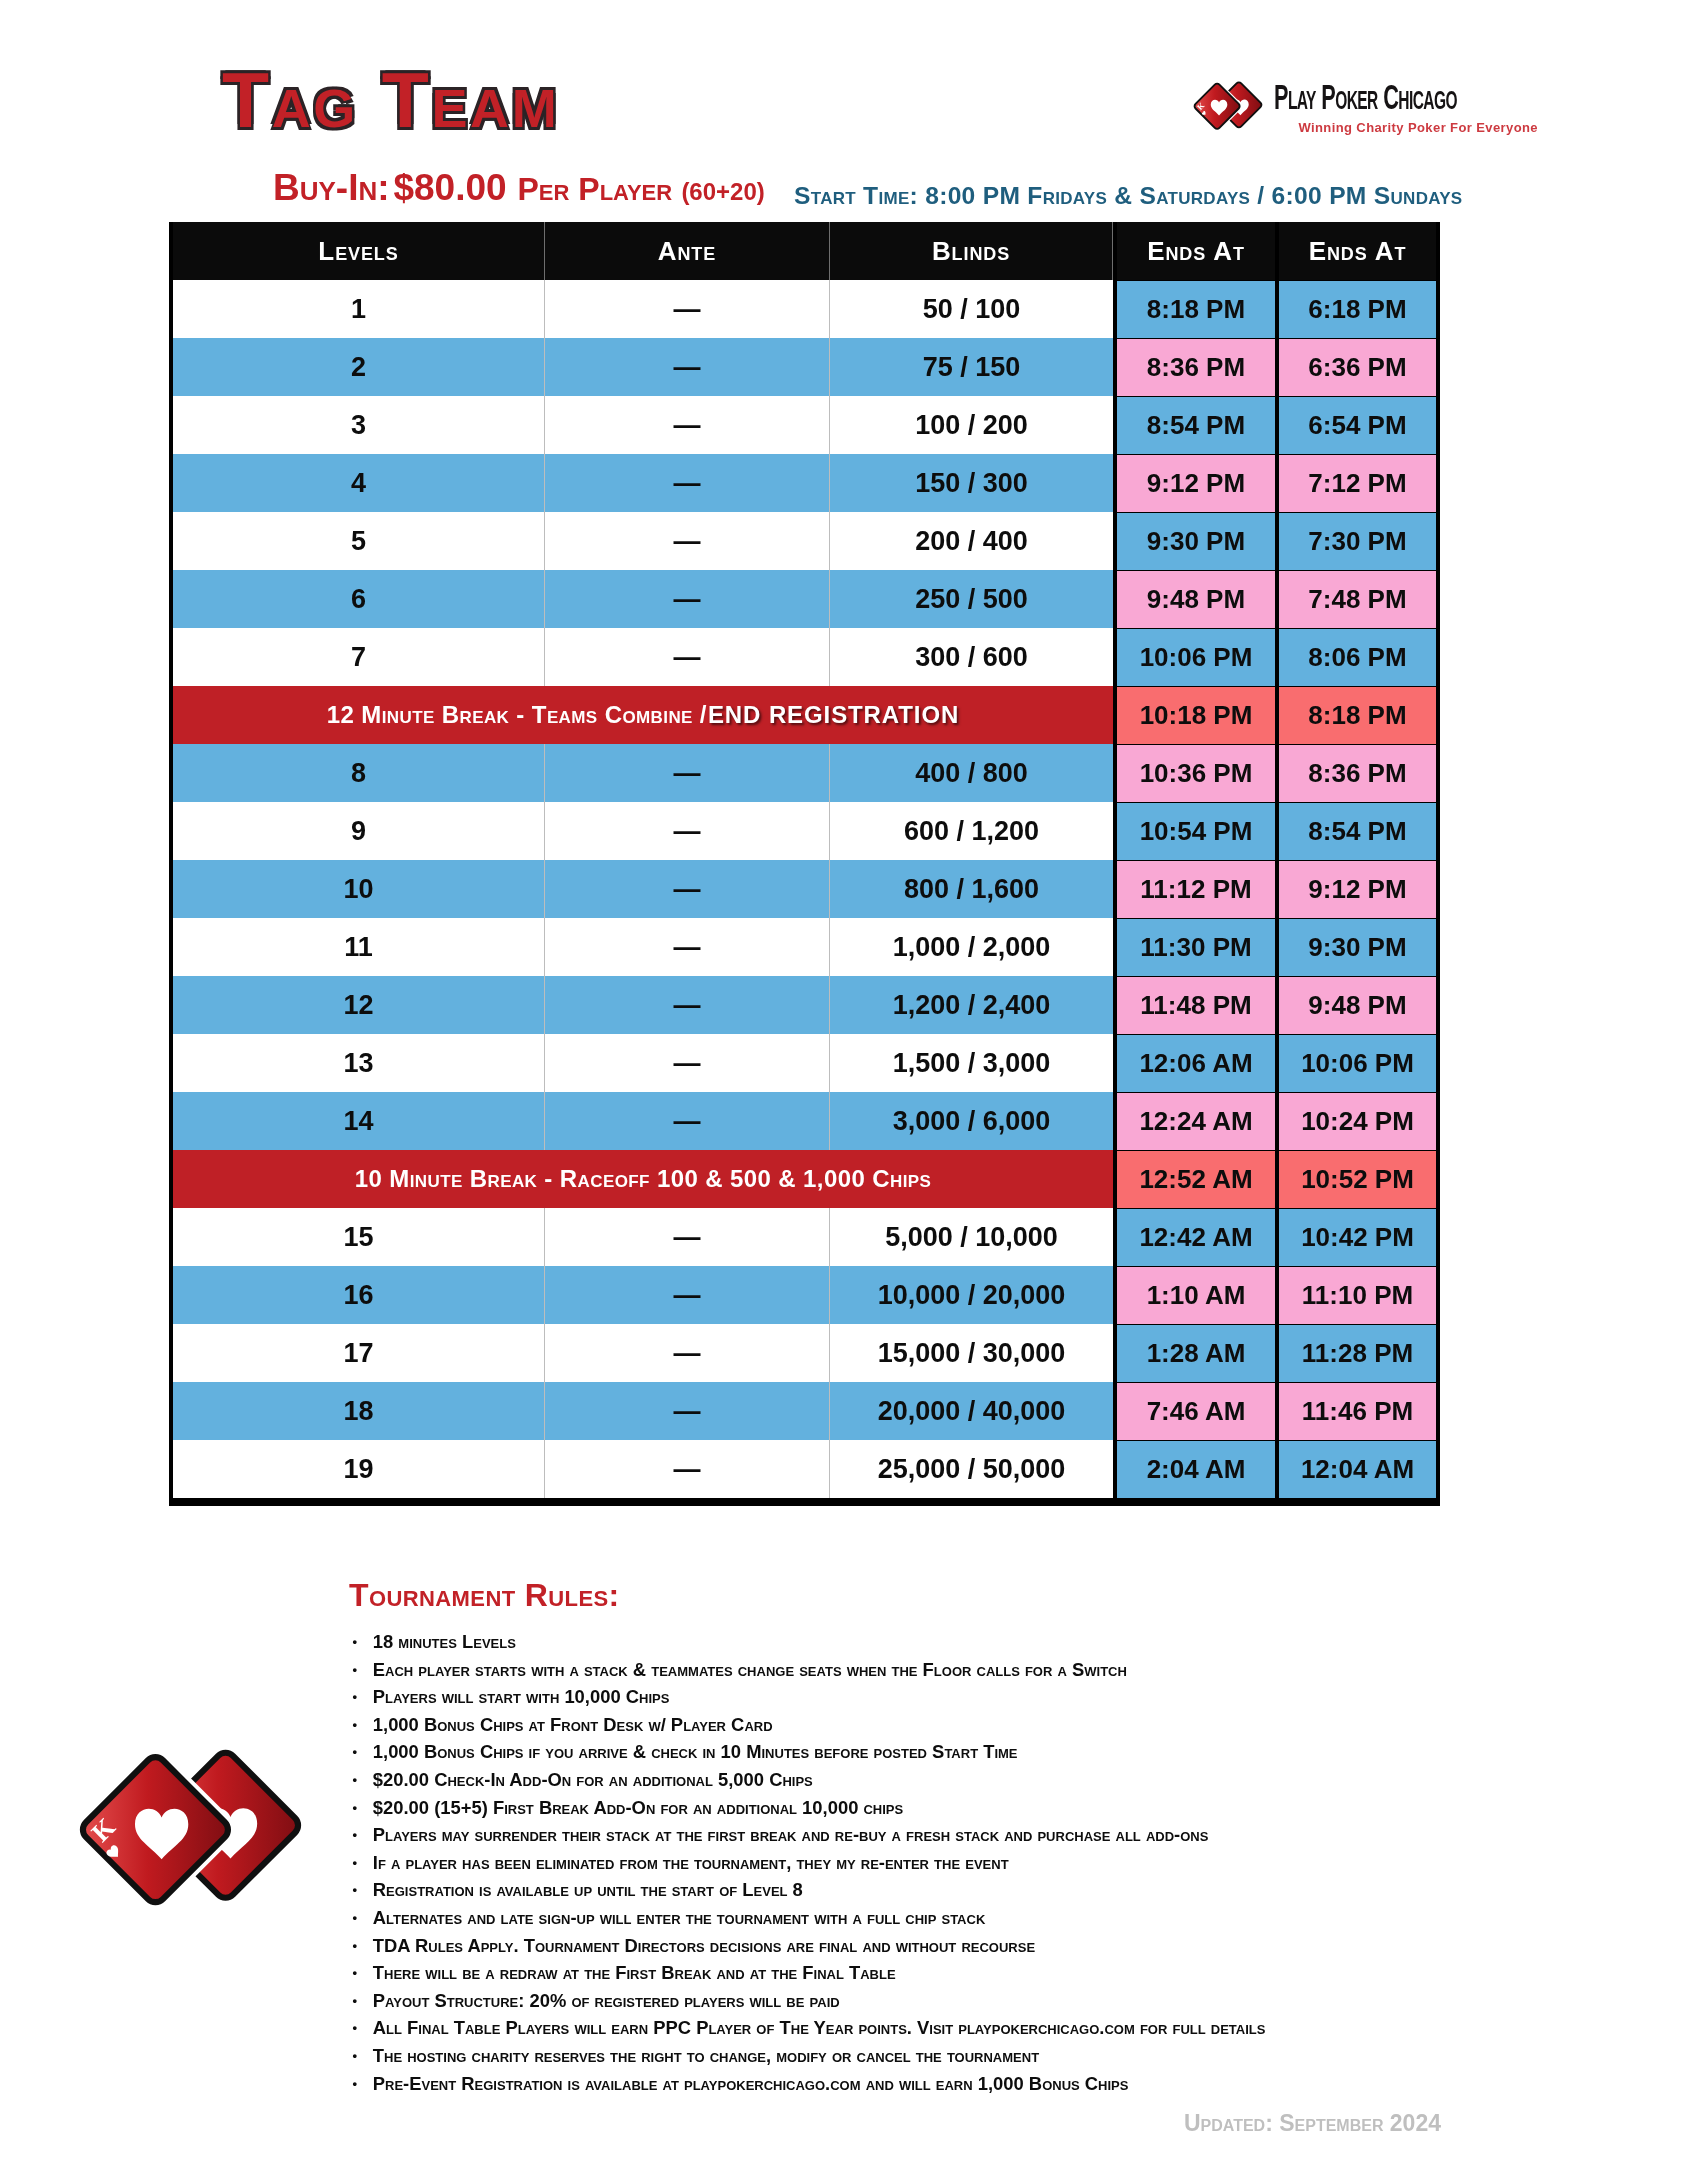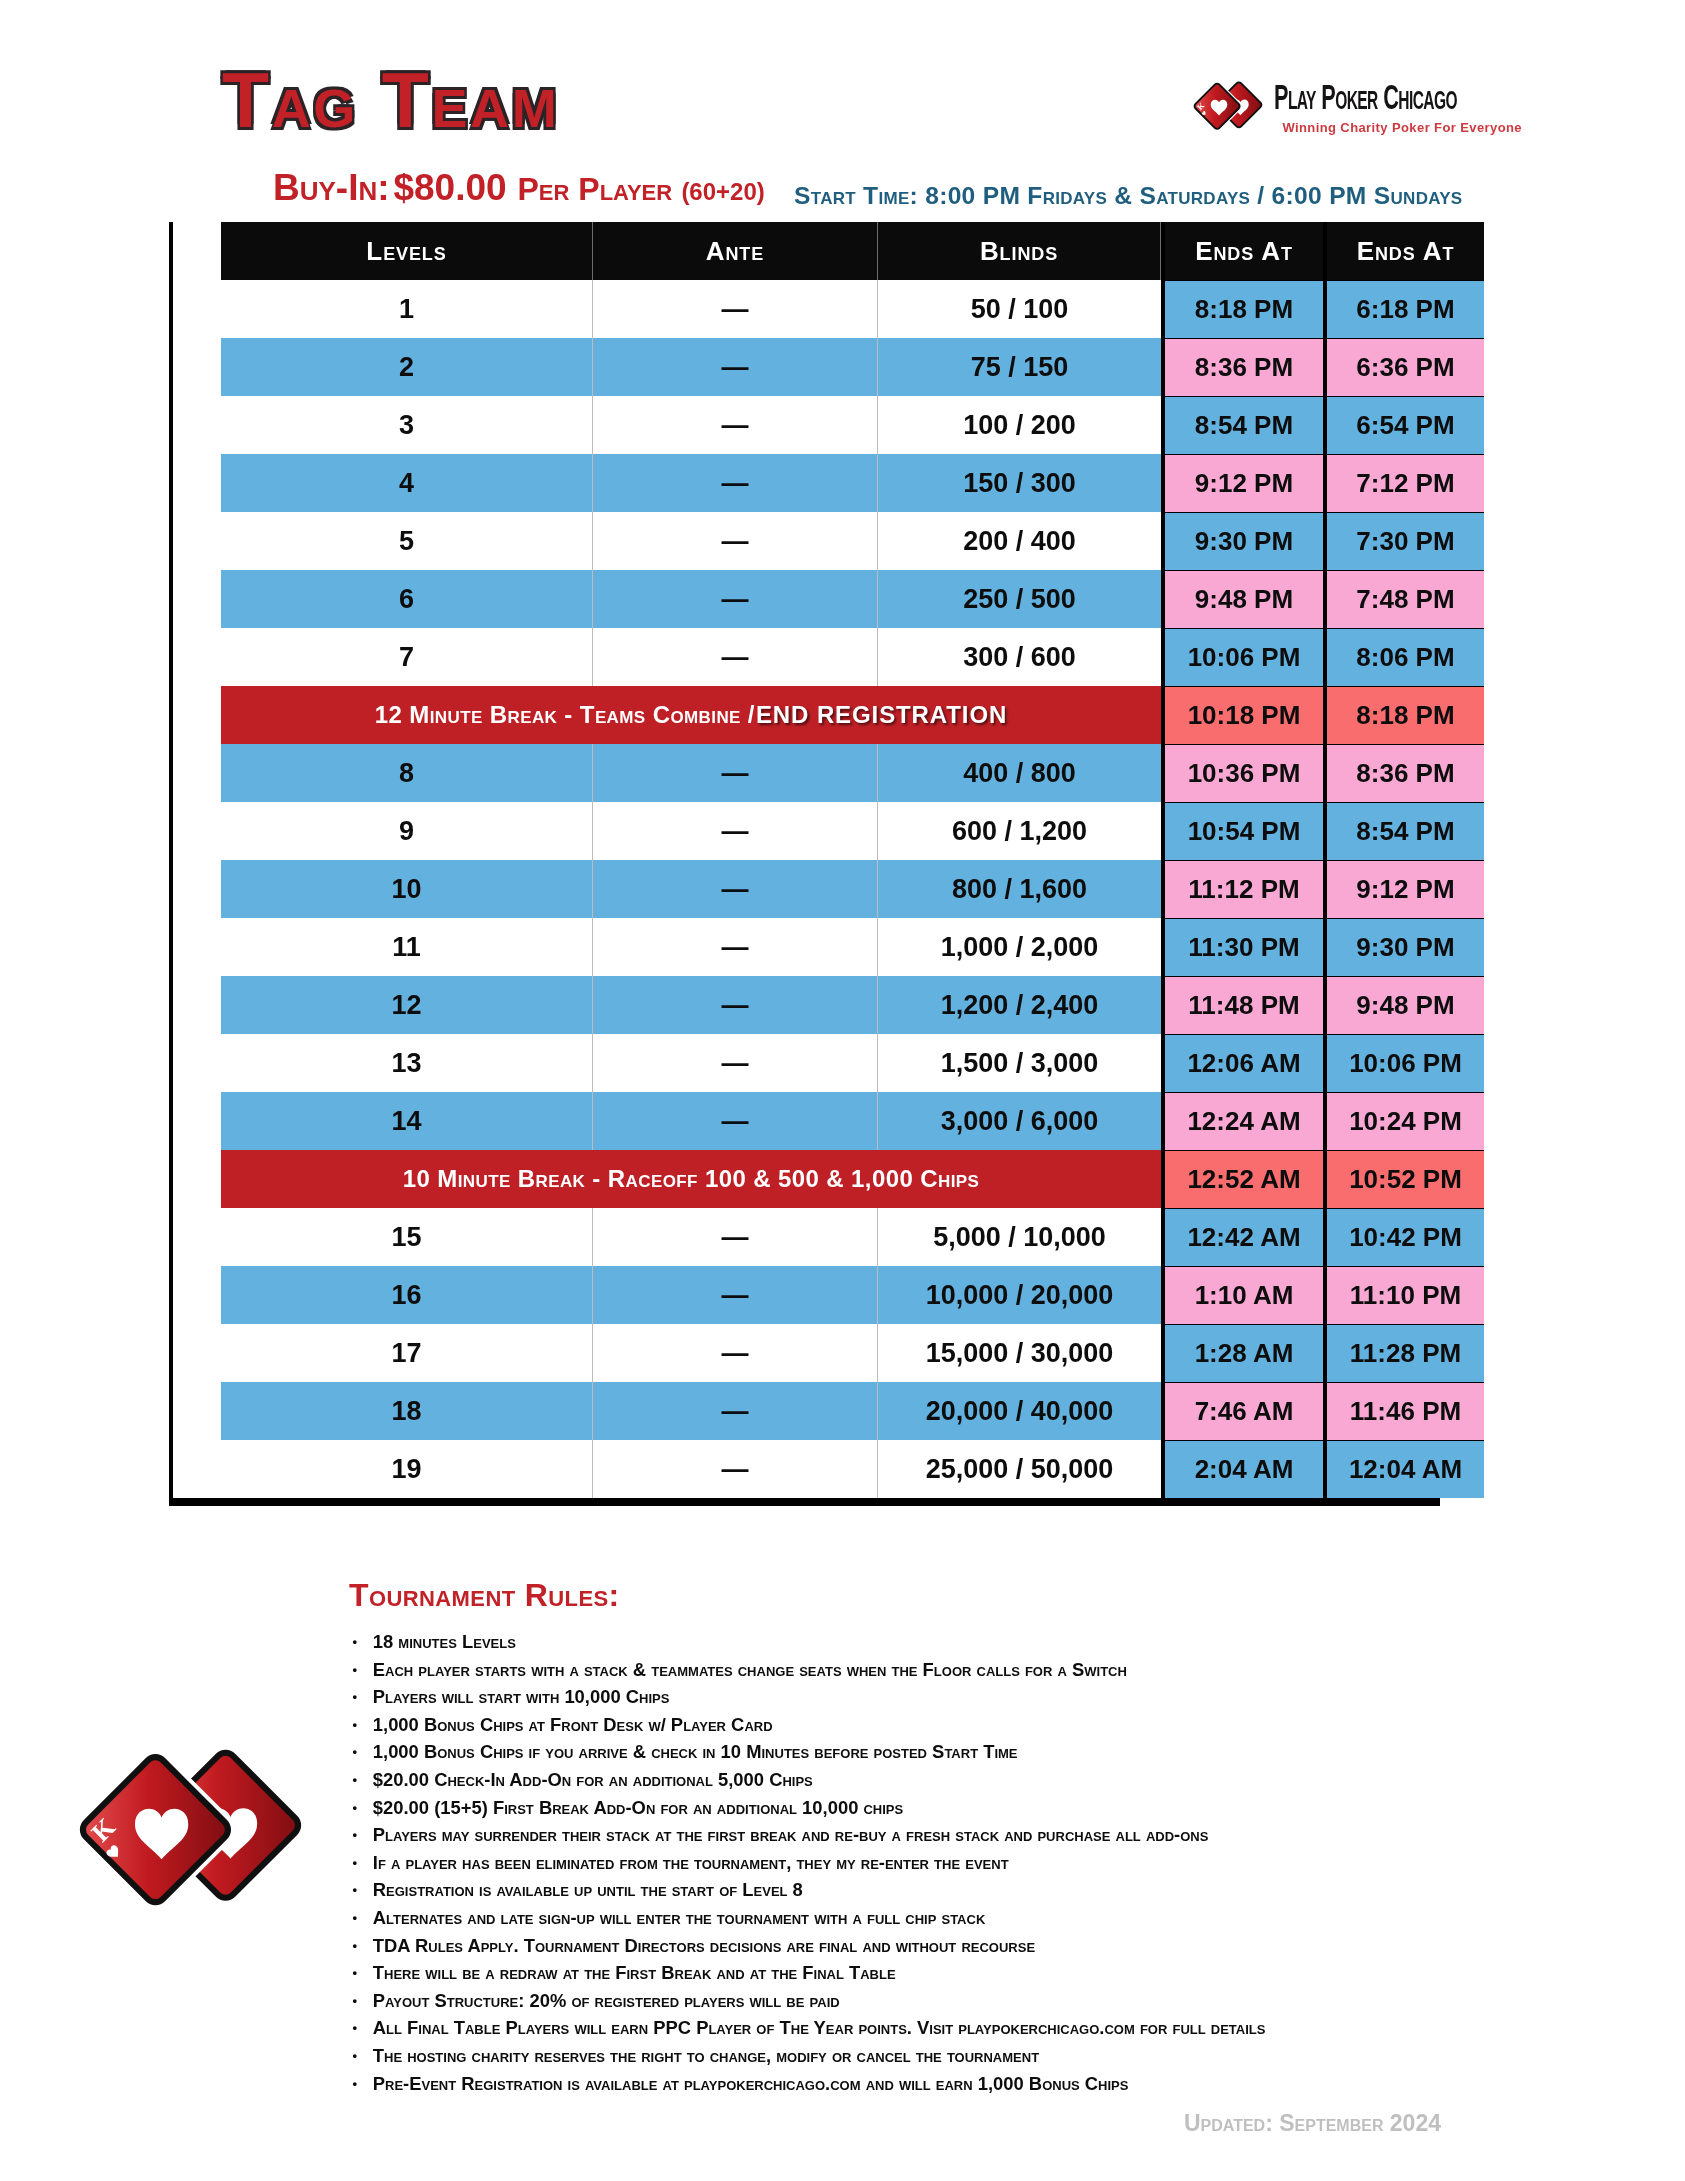--- a/index.html
+++ b/index.html
@@ -17,40 +17,40 @@
   }
   .ppc-logo{position:absolute;left:1191px;top:77px;width:377px;height:83px;}
   .ppc-logo .logo-cards{position:absolute;left:0;top:1.8px;}
   .logo-name{
     position:absolute;left:83px;top:0px;
     font-size:35px;font-weight:bold;font-variant:small-caps;letter-spacing:-0.9px;
     color:#161314;white-space:nowrap;
     transform:scaleX(0.62);transform-origin:left top;
   }
   .logo-tagline{
-    position:absolute;left:68px;top:43px;width:263px;text-align:right;
+    position:absolute;left:84px;top:43px;width:263px;text-align:right;
     font-size:13px;font-weight:bold;letter-spacing:0.4px;color:#cd3a40;white-space:nowrap;
   }
   
   .buyin-line{
     position:absolute;left:273px;top:167px;white-space:nowrap;
     color:#c22127;font-weight:bold;font-variant:small-caps;
   }
   .buyin-line .big{font-size:37px;}
   .buyin-line .mid{font-size:32px;margin-left:7px;}
   .buyin-line .small{font-size:24px;margin-left:5.3px;text-align:right;}
   .start-time{
     position:absolute;left:794px;top:182px;white-space:nowrap;
     color:#1f5e7e;font-weight:bold;font-variant:small-caps;font-size:24.6px;letter-spacing:0.3px;
   }
   
   .structure-table{
     position:absolute;left:169px;top:222px;width:1271px;box-sizing:border-box;
     border-left:4.4px solid #000;border-right:4.4px solid #000;border-bottom:8.8px solid #000;
-    display:grid;grid-template-columns:372px 285px 283px 162px 161px;grid-auto-rows:58px;padding-left:48px;
+    display:grid;grid-template-columns:372px 285px 283px 162px 161px;grid-auto-rows:58px;
   }
   .cell{
     display:flex;align-items:center;justify-content:center;
     font-weight:bold;box-sizing:border-box;white-space:nowrap;
   }
   .hcell{background:#0b0b0b;color:#fff;font-variant:small-caps;font-size:26px;letter-spacing:0.9px;}
   .hsep{border-right:0.9px solid #6e6e6e;}
   .hdark{border-left:4.4px solid #000;}
   .main{font-size:27px;}
   .msep{border-right:0.9px solid #bdbdbd;}

